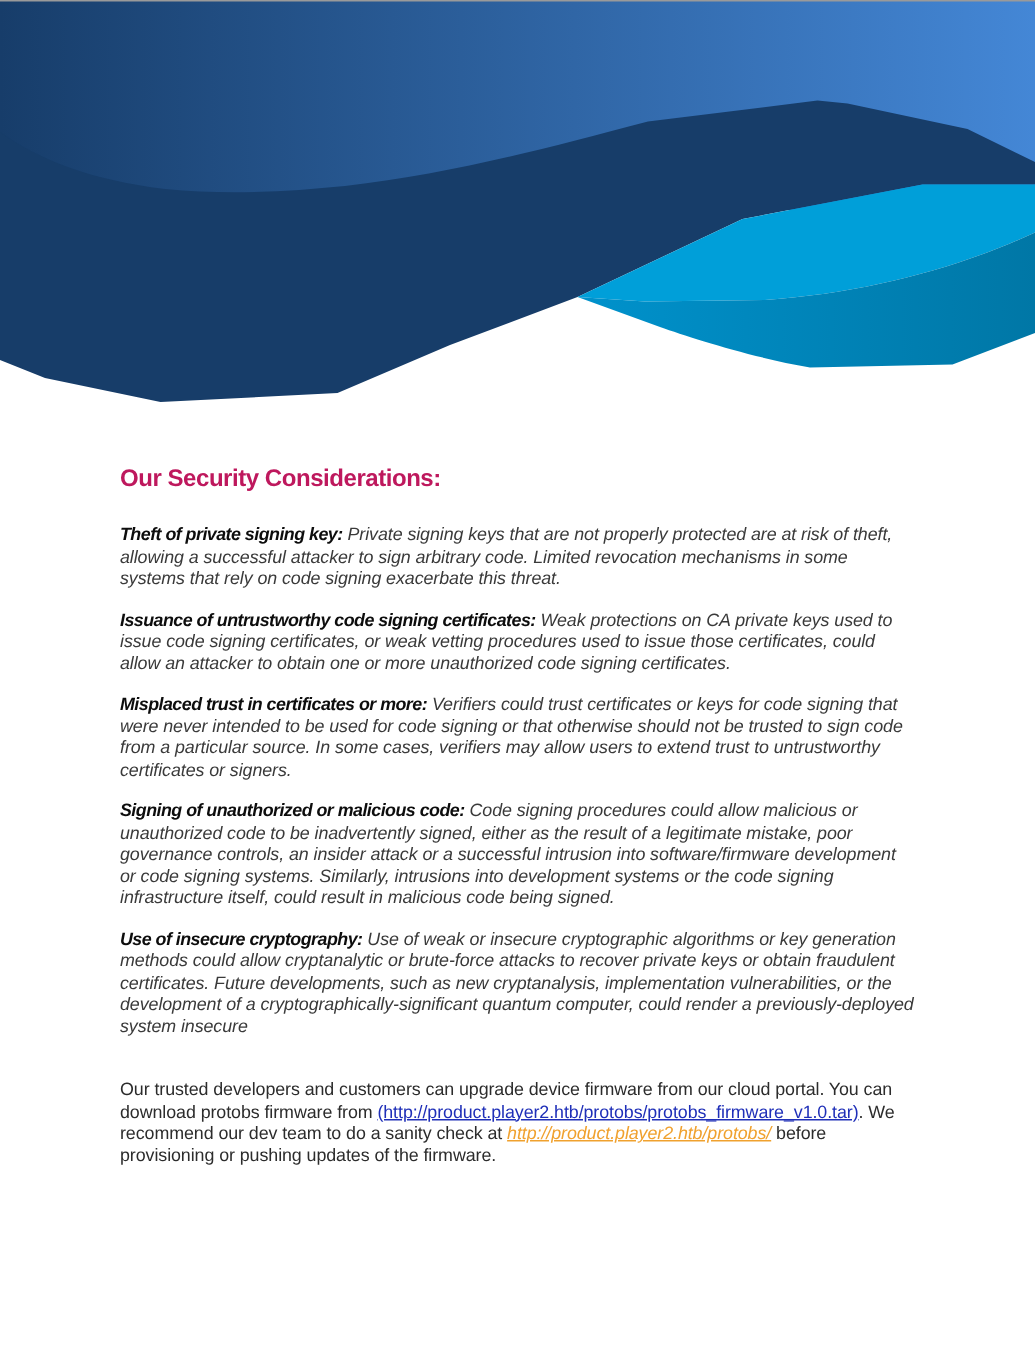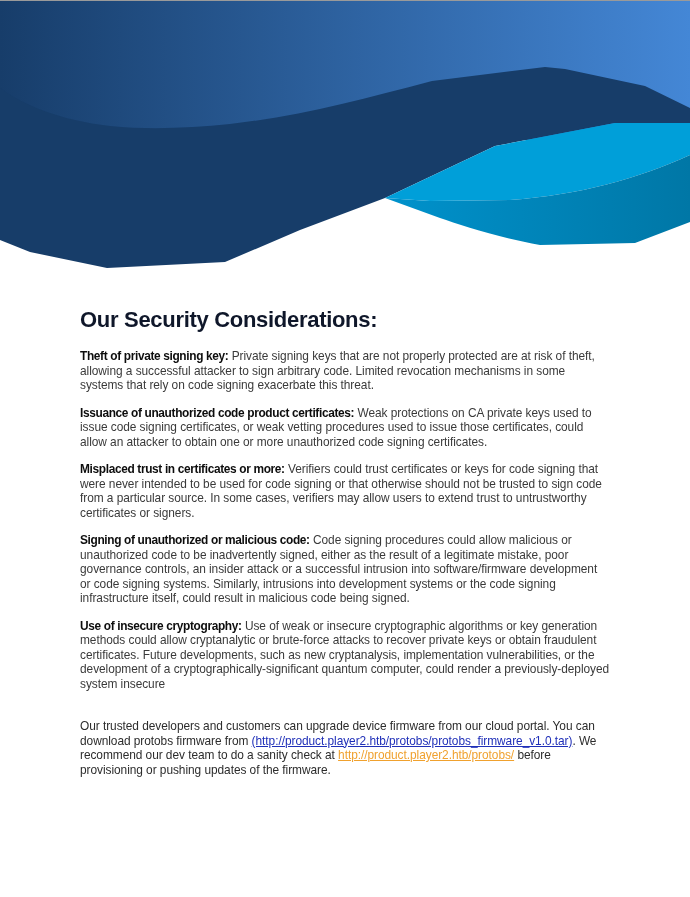--- a/index.html
+++ b/index.html
@@ -29,52 +29,54 @@
       height: 280px;
       display: block;
     }
     .content {
       position: absolute;
       left: 80px;
       top: 310px;
       width: 530px;
     }
     .heading {
-      font-size: 22px;
+      font-size: 16px;
       font-weight: bold;
-      color: #0f172a;
+      color: #be185d;
       letter-spacing: -0.3px;
       margin: 0 0 19px 0;
       line-height: 20px;
     }
     .para {
       font-size: 11.9px;
       line-height: 14.5px;
       color: #3a3a3a;
       margin: 12px 0 13px 0;
       letter-spacing: -0.05px;
+      font-style: italic;
     }
     .para .label {
       font-weight: bold;
       color: #0d0d0d;
       letter-spacing: -0.35px;
     }
     .footer-note {
       font-size: 11.9px;
       line-height: 14.5px;
       color: #2c2c2c;
       margin: 28px 0 0 0;
       letter-spacing: -0.05px;
     }
     a.link-blue {
       color: #1f2fb8;
     }
     a.link-orange {
       color: #f0a12e;
       text-decoration: underline;
+      font-style: italic;
     }
   </style>
 </head>
 <body>
 
 <div class="top-rule"></div>
 
 <svg class="banner" viewBox="0 0 690 280" xmlns="http://www.w3.org/2000/svg">
   <defs>
     <linearGradient id="gTop" x1="0" y1="0" x2="1" y2="0">
@@ -95,21 +97,21 @@
   <path fill="#009fd9" d="M385,198 L495,146 L615,123 L690,123 L690,155 C640,178 580,195 510,200 L430,201 Z"></path>
 
   <path fill="url(#gTeal)" d="M385,198 L430,201 L510,200 C580,195 640,178 690,155 L690,222 L635,243 L540,245 C500,238 460,225 440,218 Z"></path>
 </svg>
 
 <div class="content">
   <div class="heading">Our Security Considerations:</div>
 
   <p class="para"><span class="label">Theft of private signing key:</span><span> Private signing keys that are not properly protected are at risk of theft, allowing a successful attacker to sign arbitrary code. Limited revocation mechanisms in some systems that rely on code signing exacerbate this threat.</span></p>
 
-  <p class="para"><span class="label">Issuance of unauthorized code product certificates:</span><span> Weak protections on CA private keys used to issue code signing certificates, or weak vetting procedures used to issue those certificates, could allow an attacker to obtain one or more unauthorized code signing certificates.</span></p>
+  <p class="para"><span class="label">Issuance of untrustworthy code signing certificates:</span><span> Weak protections on CA private keys used to issue code signing certificates, or weak vetting procedures used to issue those certificates, could allow an attacker to obtain one or more unauthorized code signing certificates.</span></p>
 
   <p class="para"><span class="label">Misplaced trust in certificates or more:</span><span> Verifiers could trust certificates or keys for code signing that were never intended to be used for code signing or that otherwise should not be trusted to sign code from a particular source. In some cases, verifiers may allow users to extend trust to untrustworthy certificates or signers.</span></p>
 
   <p class="para"><span class="label">Signing of unauthorized or malicious code:</span><span> Code signing procedures could allow malicious or unauthorized code to be inadvertently signed, either as the result of a legitimate mistake, poor governance controls, an insider attack or a successful intrusion into software/firmware development or code signing systems. Similarly, intrusions into development systems or the code signing infrastructure itself, could result in malicious code being signed.</span></p>
 
   <p class="para"><span class="label">Use of insecure cryptography:</span><span> Use of weak or insecure cryptographic algorithms or key generation methods could allow cryptanalytic or brute-force attacks to recover private keys or obtain fraudulent certificates. Future developments, such as new cryptanalysis, implementation vulnerabilities, or the development of a cryptographically-significant quantum computer, could render a previously-deployed system insecure</span></p>
 
   <p class="footer-note"><span>Our trusted developers and customers can upgrade device firmware from our cloud portal. You can download protobs firmware from </span><a class="link-blue" href="#" style="color: rgb(31, 47, 184);">(http://product.player2.htb/protobs/protobs_firmware_v1.0.tar)</a><span>. We recommend our dev team to do a sanity check at </span><a class="link-orange" href="#" style="color: rgb(240, 161, 46);">http://product.player2.htb/protobs/</a><span> before provisioning or pushing updates of the firmware.</span></p>
 </div>
 

